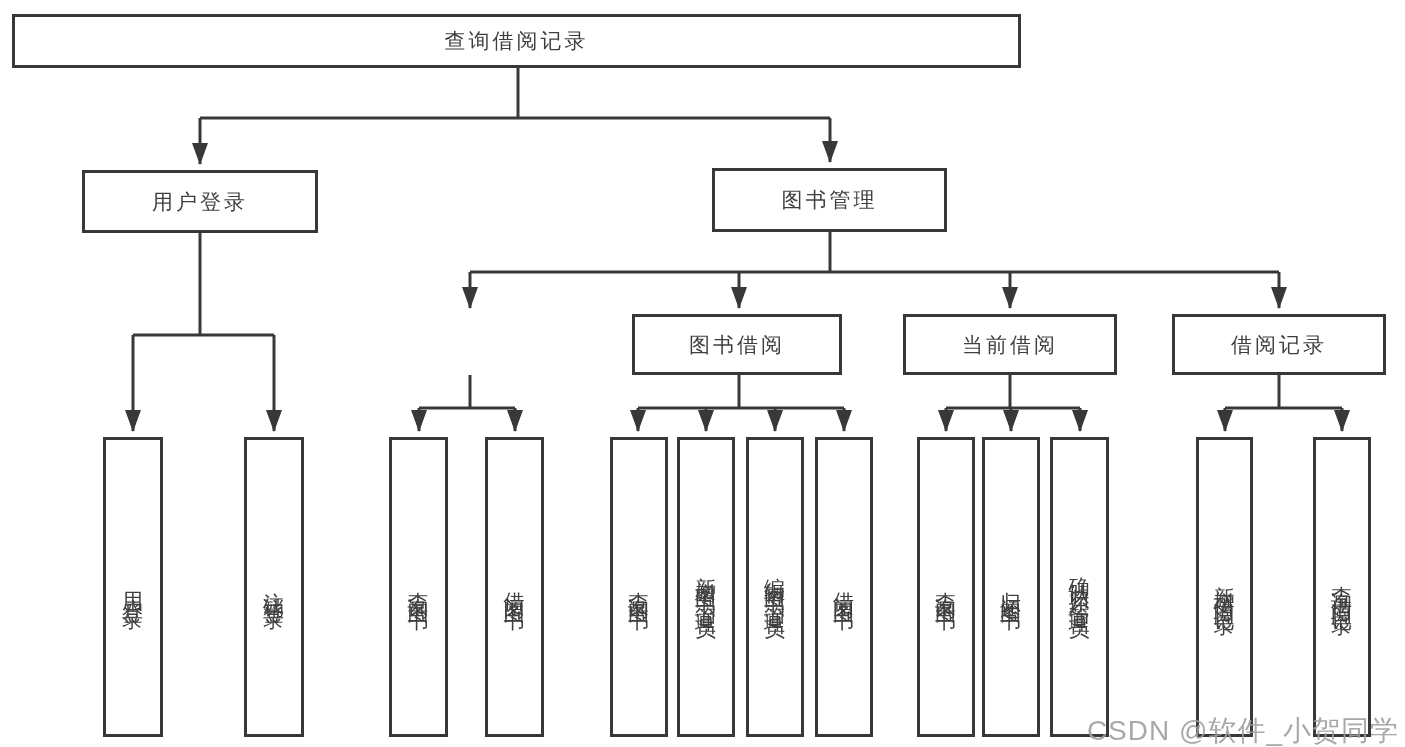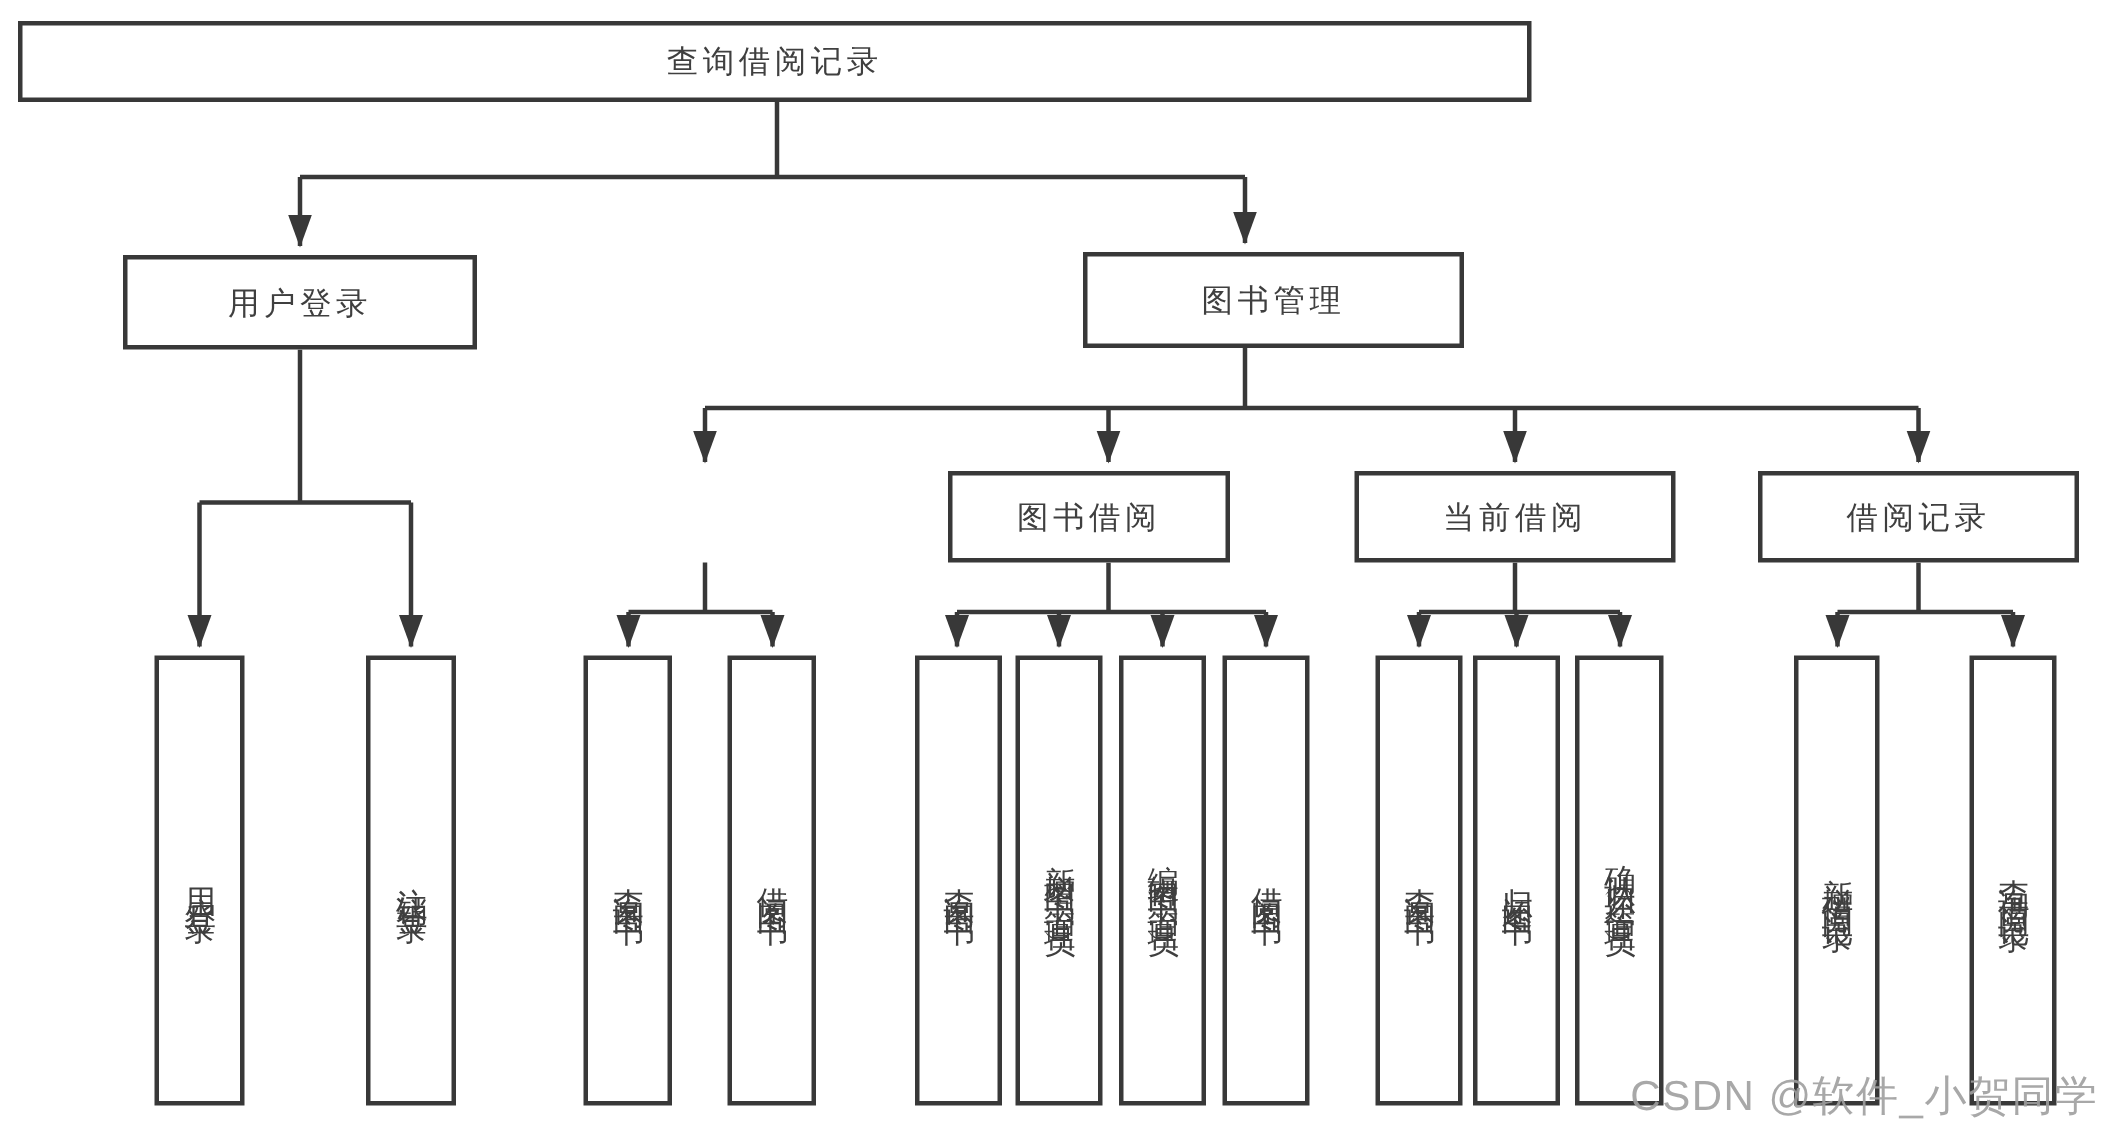--- a/index.html
+++ b/index.html
@@ -122,23 +122,23 @@
         <path d="M1225,408 H1342"></path>
         <path d="M1225,408 V431" marker-end="url(#arrow)"></path>
         <path d="M1342,408 V431" marker-end="url(#arrow)"></path>
       </g>
     </g>
   </svg>
 
   <div class="box hbox" style="left:12px; top:14px; width:1009px; height:54px;">查询借阅记录</div>
 
   <div class="box hbox" style="left:82px; top:170px; width:236px; height:63px;">用户登录</div>
-  <div class="box hbox" style="left:712px; top:168px; width:254px; height:64px;margin-left:10px;">图书管理</div>
+  <div class="box hbox" style="left:712px; top:168px; width:235px; height:64px;">图书管理</div>
 
-  <div class="box hbox" style="left:632px; top:314px; width:188px; height:61px;">图书借阅</div>
+  <div class="box hbox" style="left:632px; top:314px; width:210px; height:61px;">图书借阅</div>
   <div class="box hbox" style="left:903px; top:314px; width:214px; height:61px;">当前借阅</div>
   <div class="box hbox" style="left:1172px; top:314px; width:214px; height:61px;">借阅记录</div>
 
   <div class="box leaf" style="left:103px; width:60px;">用户登录</div>
   <div class="box leaf" style="left:244px; width:60px;">注销登录</div>
 
   <div class="box leaf" style="left:389px; width:59px;">查询图书</div>
   <div class="box leaf" style="left:485px; width:59px;">借阅图书</div>
 
   <div class="box leaf" style="left:610px; width:58px;">查询图书</div>

